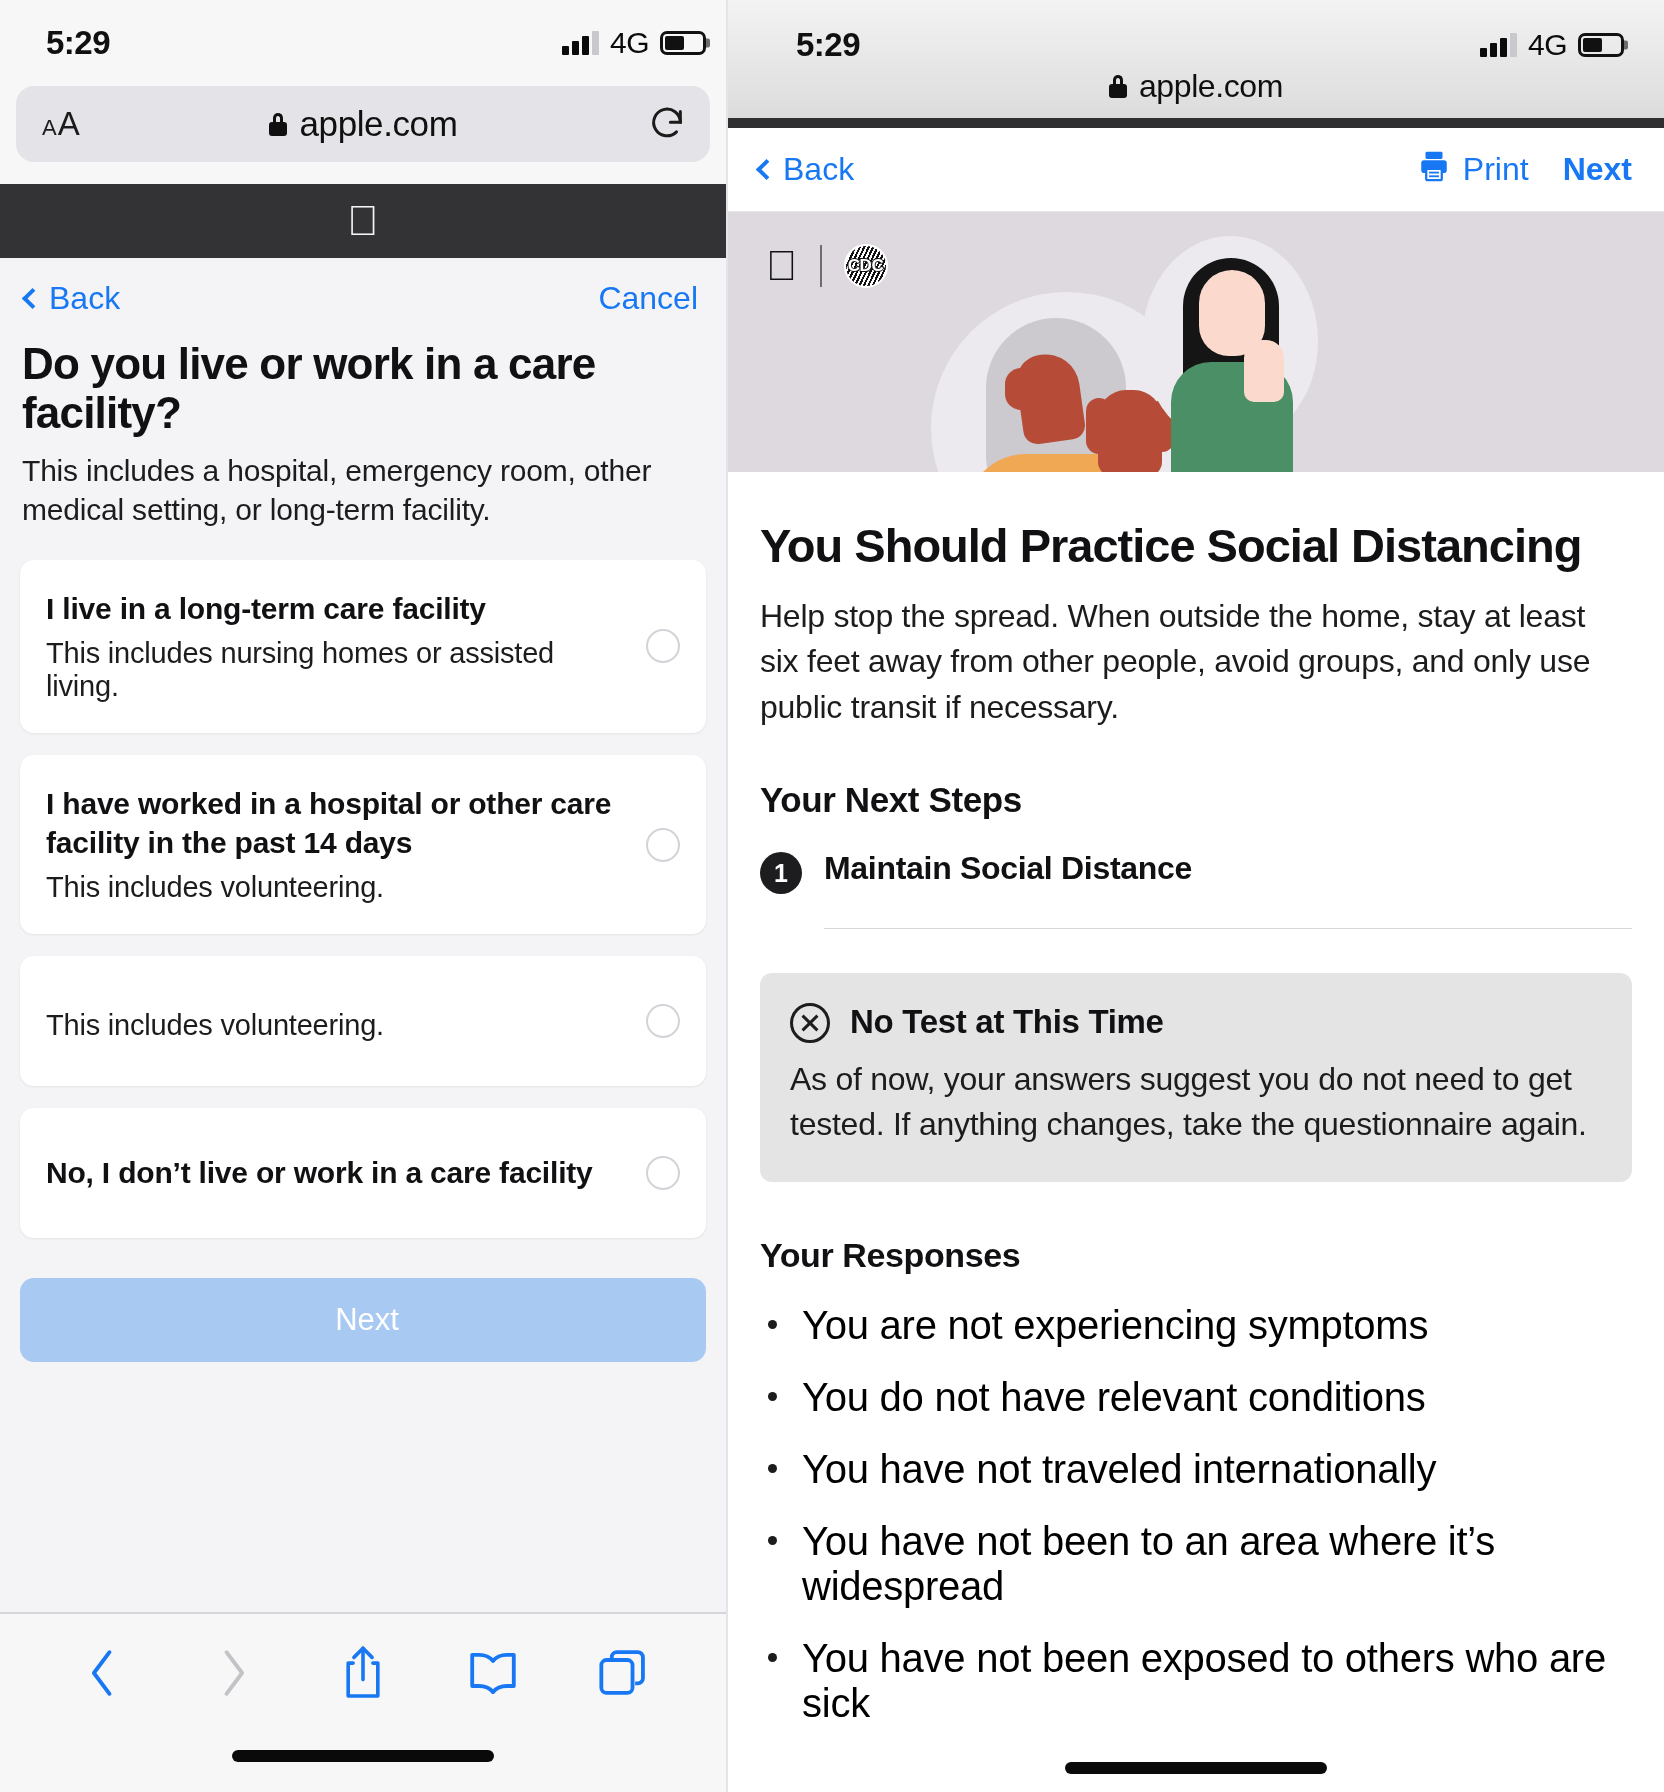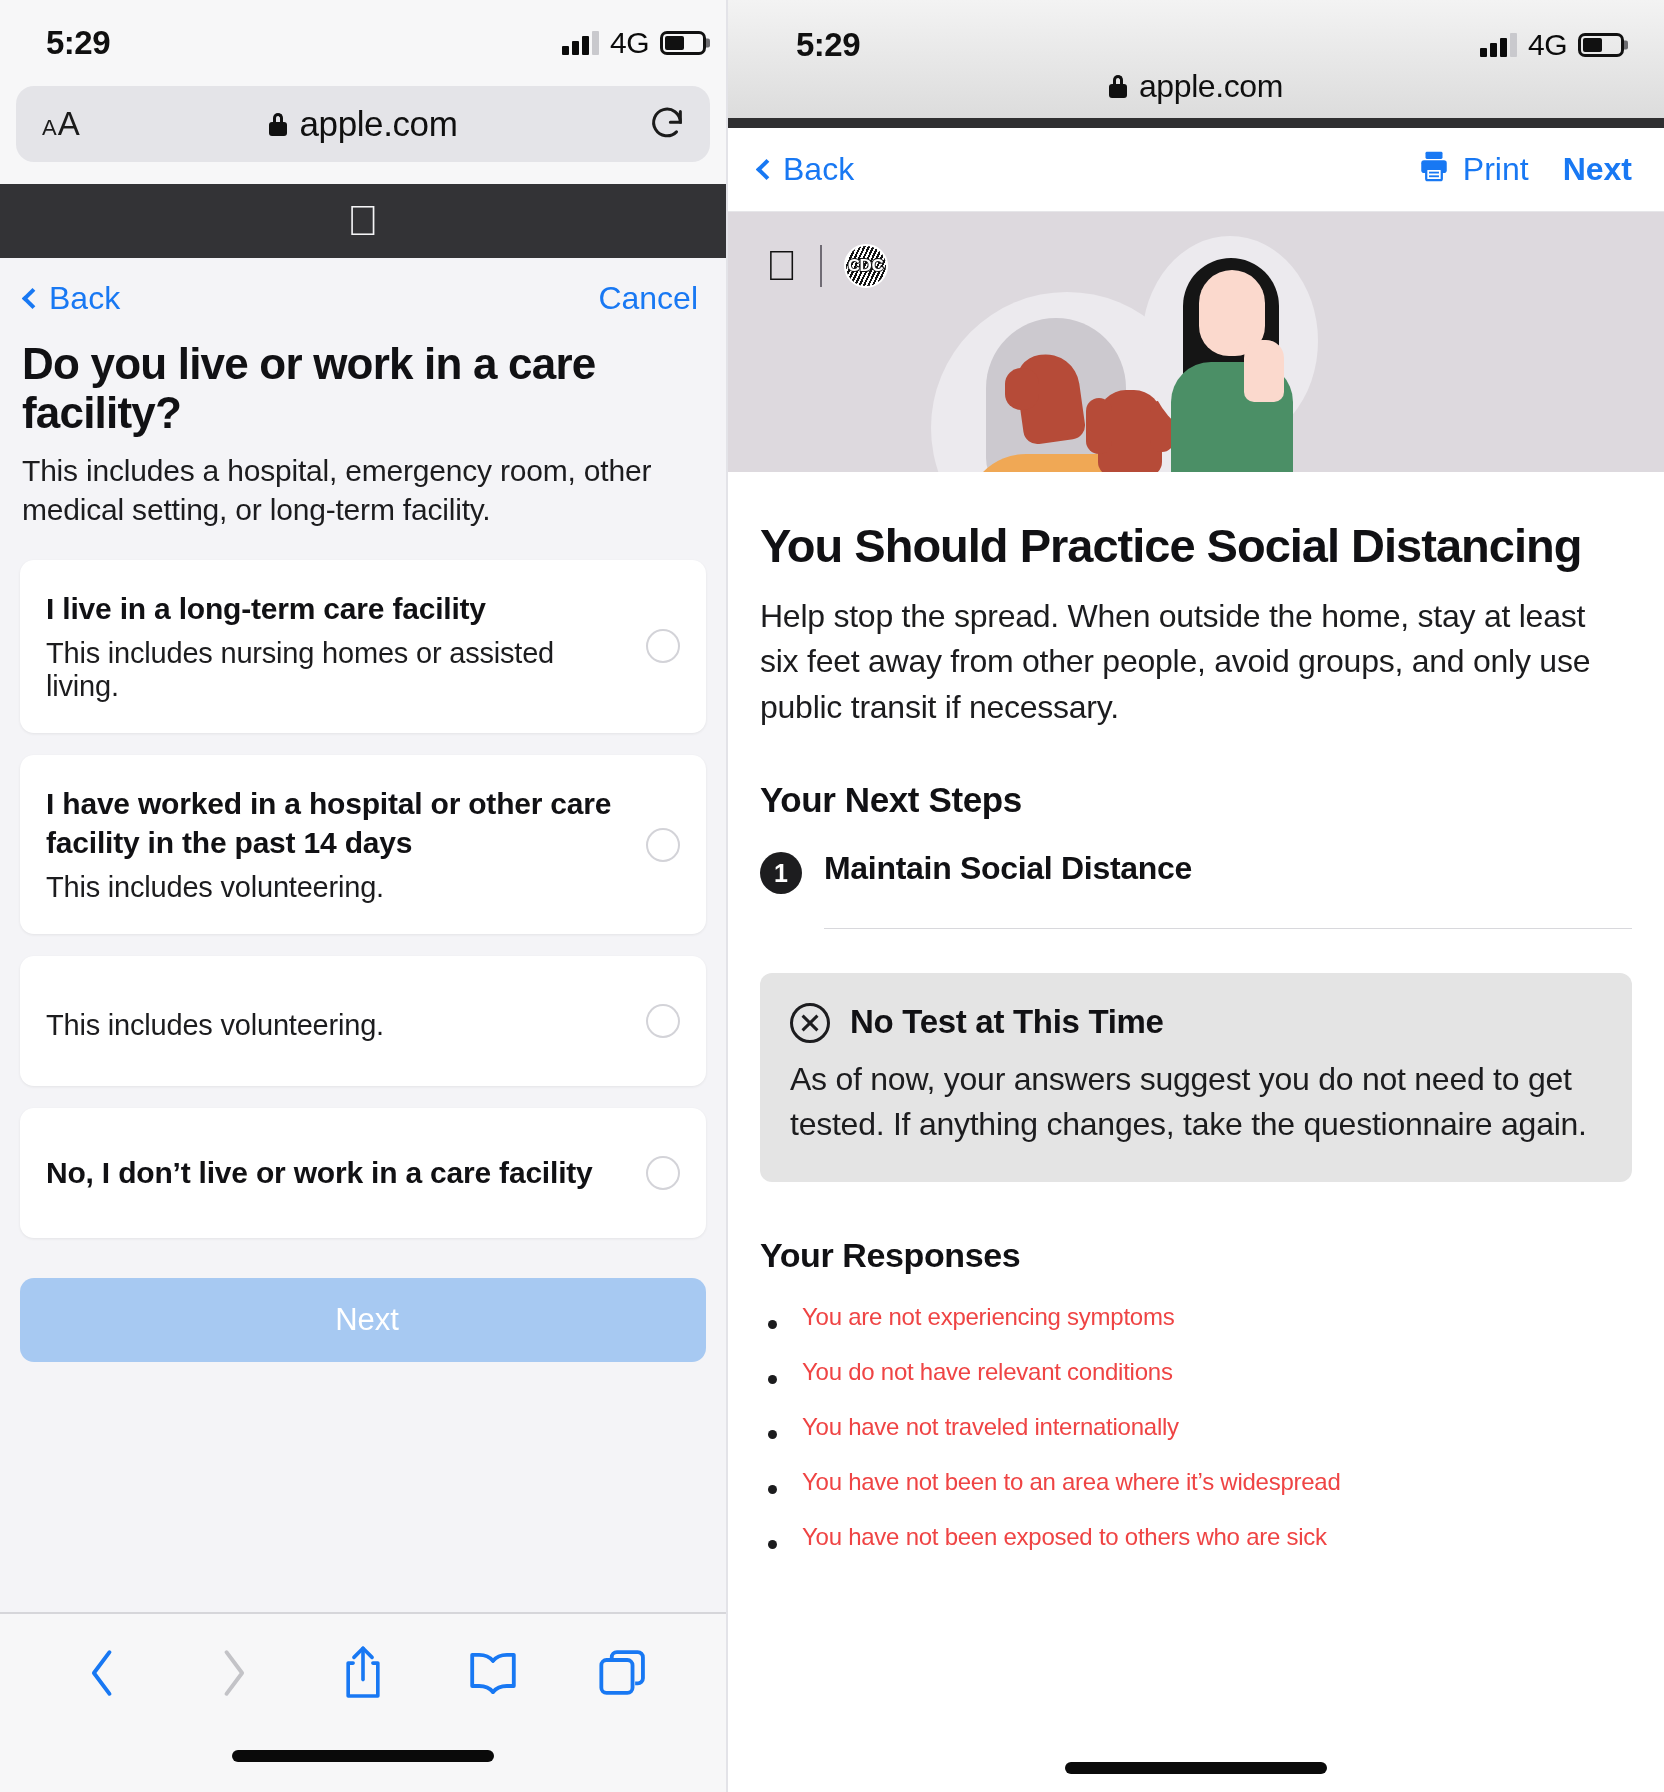--- a/index.html
+++ b/index.html
@@ -244,21 +244,21 @@
     background:#1d1d1f; transform-origin:center;
   }
   .x-circle::before { transform: translate(-50%,-50%) rotate(45deg);}
   .x-circle::after  { transform: translate(-50%,-50%) rotate(-45deg);}
   .notice-title { font-size: 33px; font-weight:600; color:#111114; letter-spacing:-0.3px;}
   .notice-text { font-size: 32px; color:#1c1c1e; line-height:1.42; margin-top: 14px; letter-spacing:-0.25px;}
 
   .resp-title { font-size: 34px; font-weight:700; color:#111114; margin-top: 54px; letter-spacing:-0.4px;}
   .resp-list { list-style:none; margin-top: 28px; }
   .resp-list li {
-    font-size: 24px; color:#ef4444; letter-spacing:-0.25px;
+    font-size: 40px; color:#000000; letter-spacing:-0.25px;
     padding-left: 42px; position:relative; margin-bottom: 27px;
   }
   .resp-list li::before {
     content:""; position:absolute; left: 8px; top: 17px;
     width: 9px; height:9px; border-radius:50%; background:#1c1c1e;
   }
   .r-home-ind {
     position:absolute; bottom: 18px; left: 50%; transform:translateX(-50%);
     width: 262px; height:12px; background:#0a0a0a; border-radius:8px; z-index: 5;
   }

